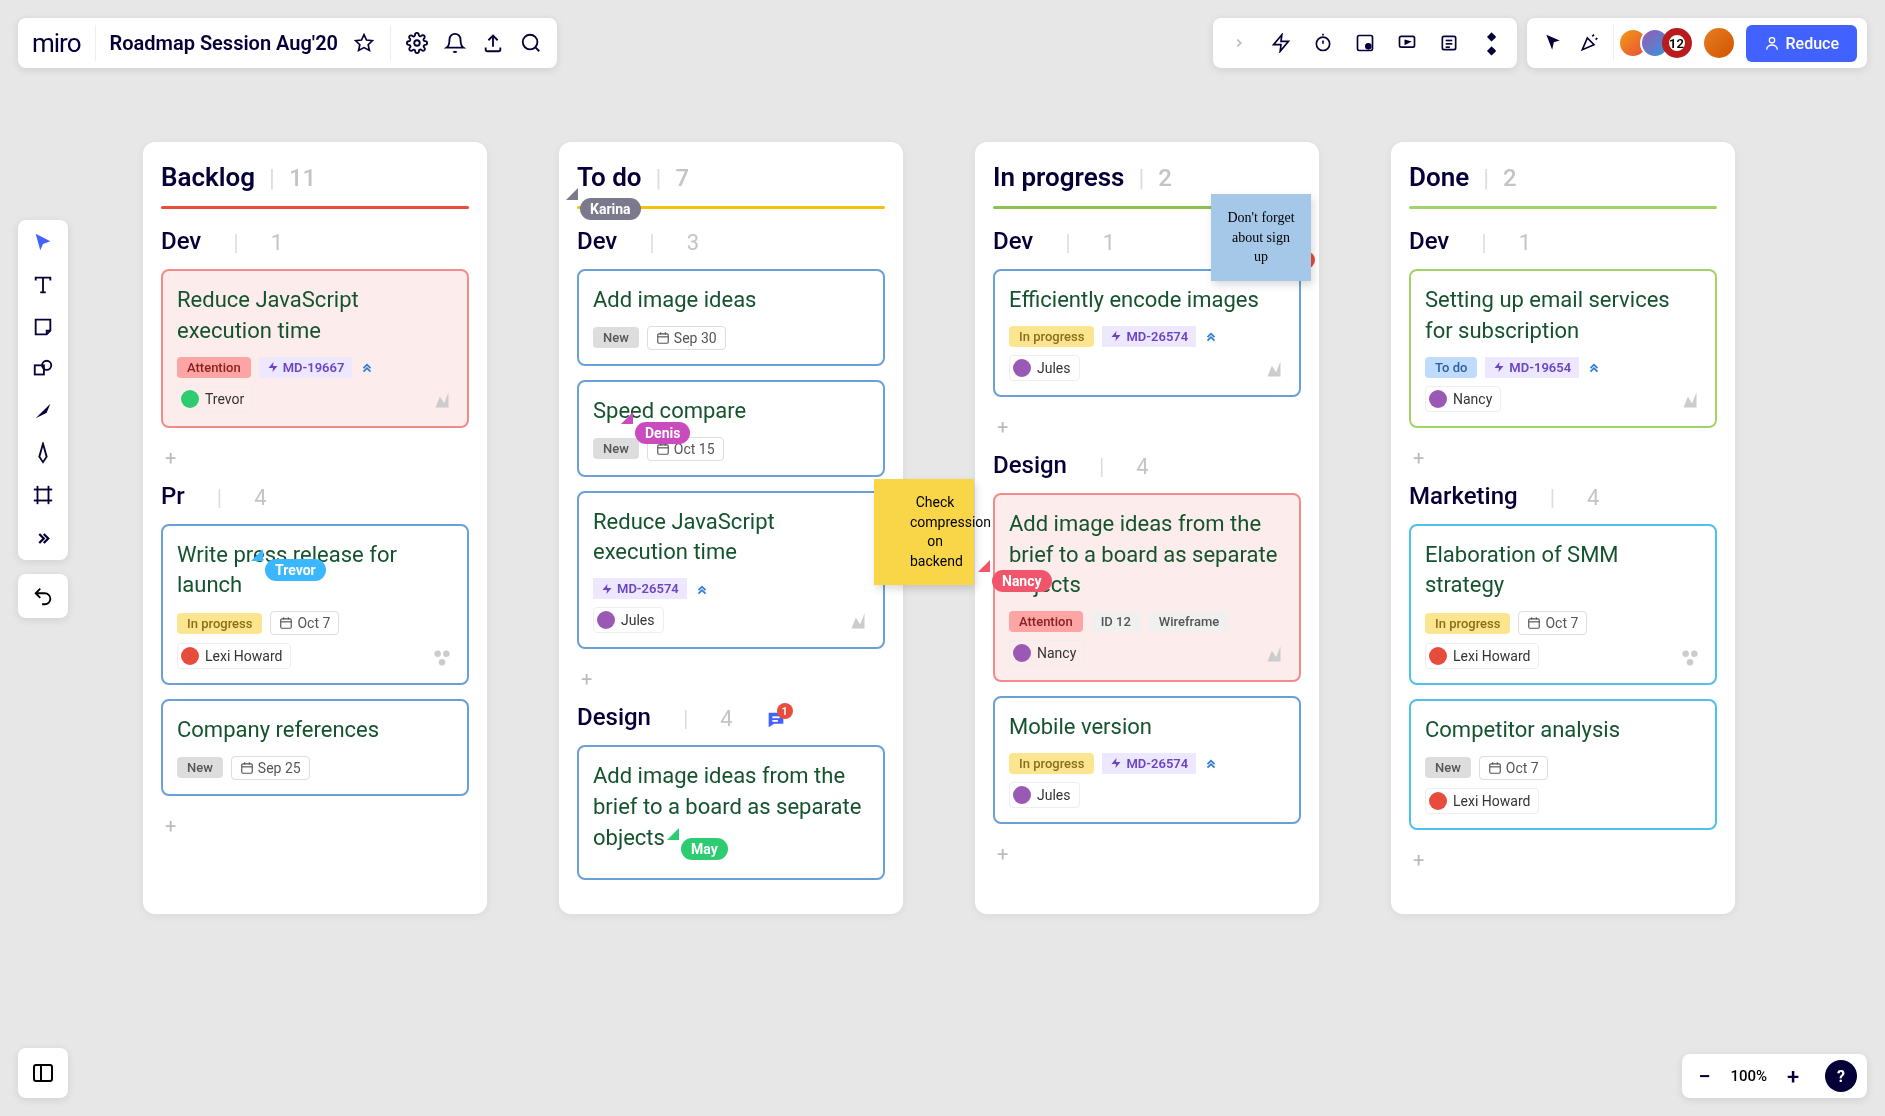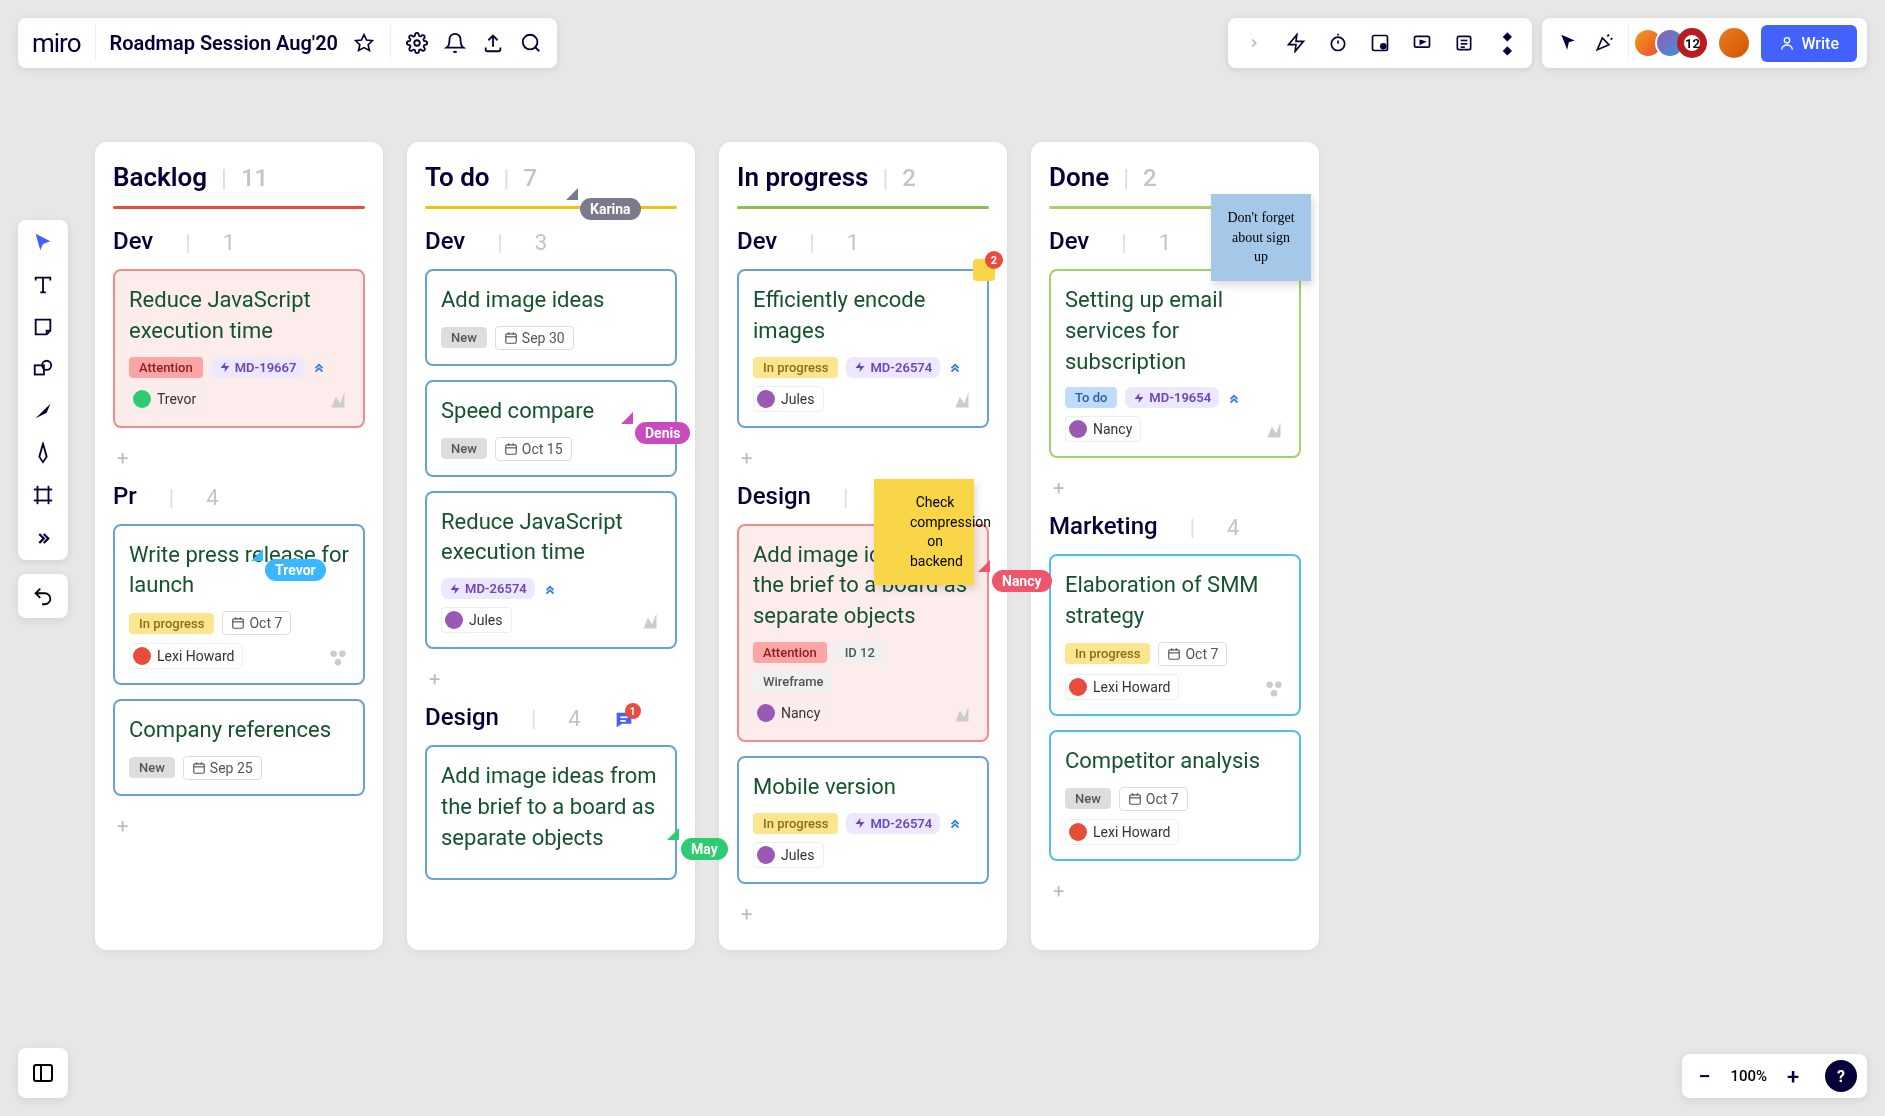--- a/index.html
+++ b/index.html
@@ -29,21 +29,21 @@
 
 .panel-icon{position:absolute;left:18px;bottom:18px;width:50px;height:50px;background:#fff;border-radius:8px;box-shadow:0 2px 8px rgba(0,0,0,.1);display:flex;align-items:center;justify-content:center;}
 
 
 .zoom{position:absolute;right:18px;bottom:18px;background:#fff;border-radius:8px;box-shadow:0 2px 8px rgba(0,0,0,.1);display:flex;align-items:center;padding:0 10px;height:44px;gap:14px;}
 .zoom span{font-size:15px;font-weight:500;}
 .help{width:32px;height:32px;background:#050038;color:#fff;border-radius:50%;display:flex;align-items:center;justify-content:center;font-weight:700;margin-left:6px;}
 
 
 .board{position:absolute;left:95px;top:142px;display:flex;gap:24px;}
-.col{width:288px;background:#fff;border-radius:12px;padding:20px 18px;box-shadow:0 2px 8px rgba(0,0,0,.06);}
+.col{width:344px;background:#fff;border-radius:12px;padding:20px 18px;box-shadow:0 2px 8px rgba(0,0,0,.06);margin-left:48px;}
 .col-head{display:flex;align-items:baseline;gap:14px;margin-bottom:14px;}
 .col-title{font-size:26px;font-weight:600;color:#050038;}
 .col-count{font-size:24px;color:#c4c4c4;font-weight:500;}
 .col-rule{height:3px;margin-bottom:18px;border-radius:2px;}
 .rule-red{background:#e84c3d;} .rule-yellow{background:#f4c20d;} .rule-green{background:#8cc152;} .rule-lime{background:#a0d468;}
 .section-head{display:flex;align-items:flex-end;gap:32px;margin:8px 0 14px;}
 .section-title{font-size:24px;font-weight:500;color:#050038;}
 .section-count{font-size:22px;color:#c4c4c4;}
 .comment-badge{position:relative;}
 .comment-badge .dot{position:absolute;top:-6px;right:-6px;background:#e84c3d;color:#fff;font-size:10px;width:16px;height:16px;border-radius:50%;display:flex;align-items:center;justify-content:center;font-weight:700;}
@@ -54,21 +54,21 @@
 .card.cyan{border-color:#4fc1e9;}
 .card.green{border-color:#a0d468;}
 .card-title{font-size:22px;color:#14532d;line-height:1.4;margin-bottom:10px;}
 .card-row{display:flex;align-items:center;gap:8px;flex-wrap:wrap;margin-top:8px;}
 .tag{padding:3px 10px;border-radius:4px;font-size:13px;font-weight:500;}
 .tag.attention{background:#fda4a4;color:#8b2020;}
 .tag.inprogress{background:#fbe68f;color:#8a6d1d;}
 .tag.new{background:#ddd;color:#555;}
 .tag.todo{background:#bfdcff;color:#2c5f9e;}
 .tag.plain{background:#f0f0f0;color:#555;}
-.pill-id{background:#ede7ff;color:#6b46c1;padding:3px 8px;border-radius:7px;font-size:13px;display:flex;align-items:center;gap:4px;font-weight:600;}
+.pill-id{background:#ede7ff;color:#6b46c1;padding:3px 8px;border-radius:0;font-size:13px;display:flex;align-items:center;gap:4px;font-weight:600;}
 .pill-id svg{width:12px;height:12px;}
 .prio{color:#2e7dd6;}
 .date{display:flex;align-items:center;gap:4px;font-size:14px;color:#555;border:1px solid #ddd;padding:3px 8px;border-radius:4px;}
 .assignee{display:flex;align-items:center;gap:6px;font-size:14px;color:#333;border:1px solid #eee;padding:3px 8px 3px 3px;border-radius:4px;}
 .assignee .dot-av{width:18px;height:18px;border-radius:50%;}
 .sync-icon{position:absolute;right:12px;bottom:12px;color:#ccc;}
 .add-btn{color:#bbb;font-size:20px;cursor:pointer;padding:4px;}
 
 
 .cursor-label{position:absolute;padding:3px 10px;border-radius:12px;color:#fff;font-size:14px;font-weight:700;}
@@ -192,21 +192,21 @@
         <div class="avatar-sm av1"></div>
         <div class="avatar-sm av2"></div>
         <div class="avatar-sm av-count">12</div>
       </div>
       <div class="av-solo"></div>
       <button class="share-btn">
         <svg width="16" height="16" viewBox="0 0 24 24" fill="none" stroke="currentColor" stroke-width="2">
             <circle cx="12" cy="8" r="4"></circle>
             <path d="M4 22c0-4 4-7 8-7s8 3 8 7"></path>
           </svg>
-        <span>Write</span>
+        <span>Reduce</span>
       </button>
     </div>
   </div>
 </div>
 
 <div class="lefttool">
   <span class="tb-icon" style="color:#4262ff;">
       <svg width="22" height="22" viewBox="0 0 24 24" fill="currentColor">
         <path d="M4 2l5 18 3-7 8-3z"></path>
       </svg>

